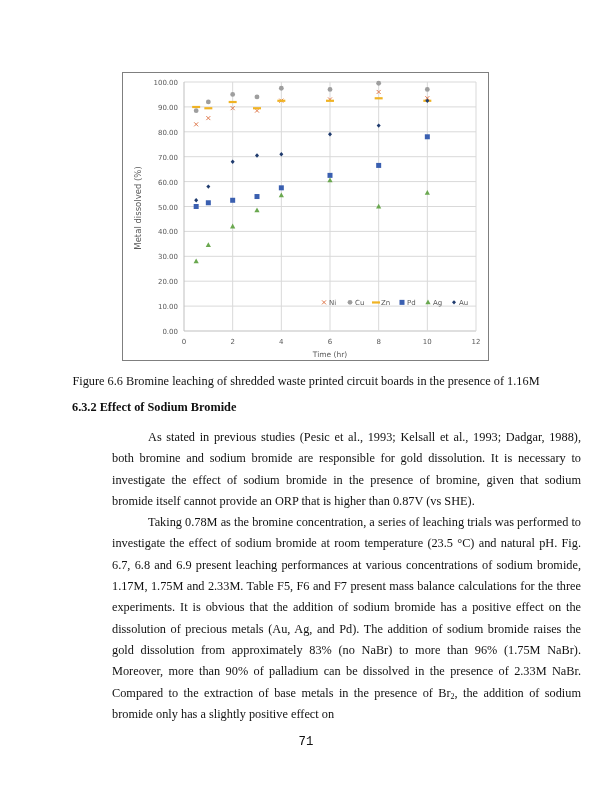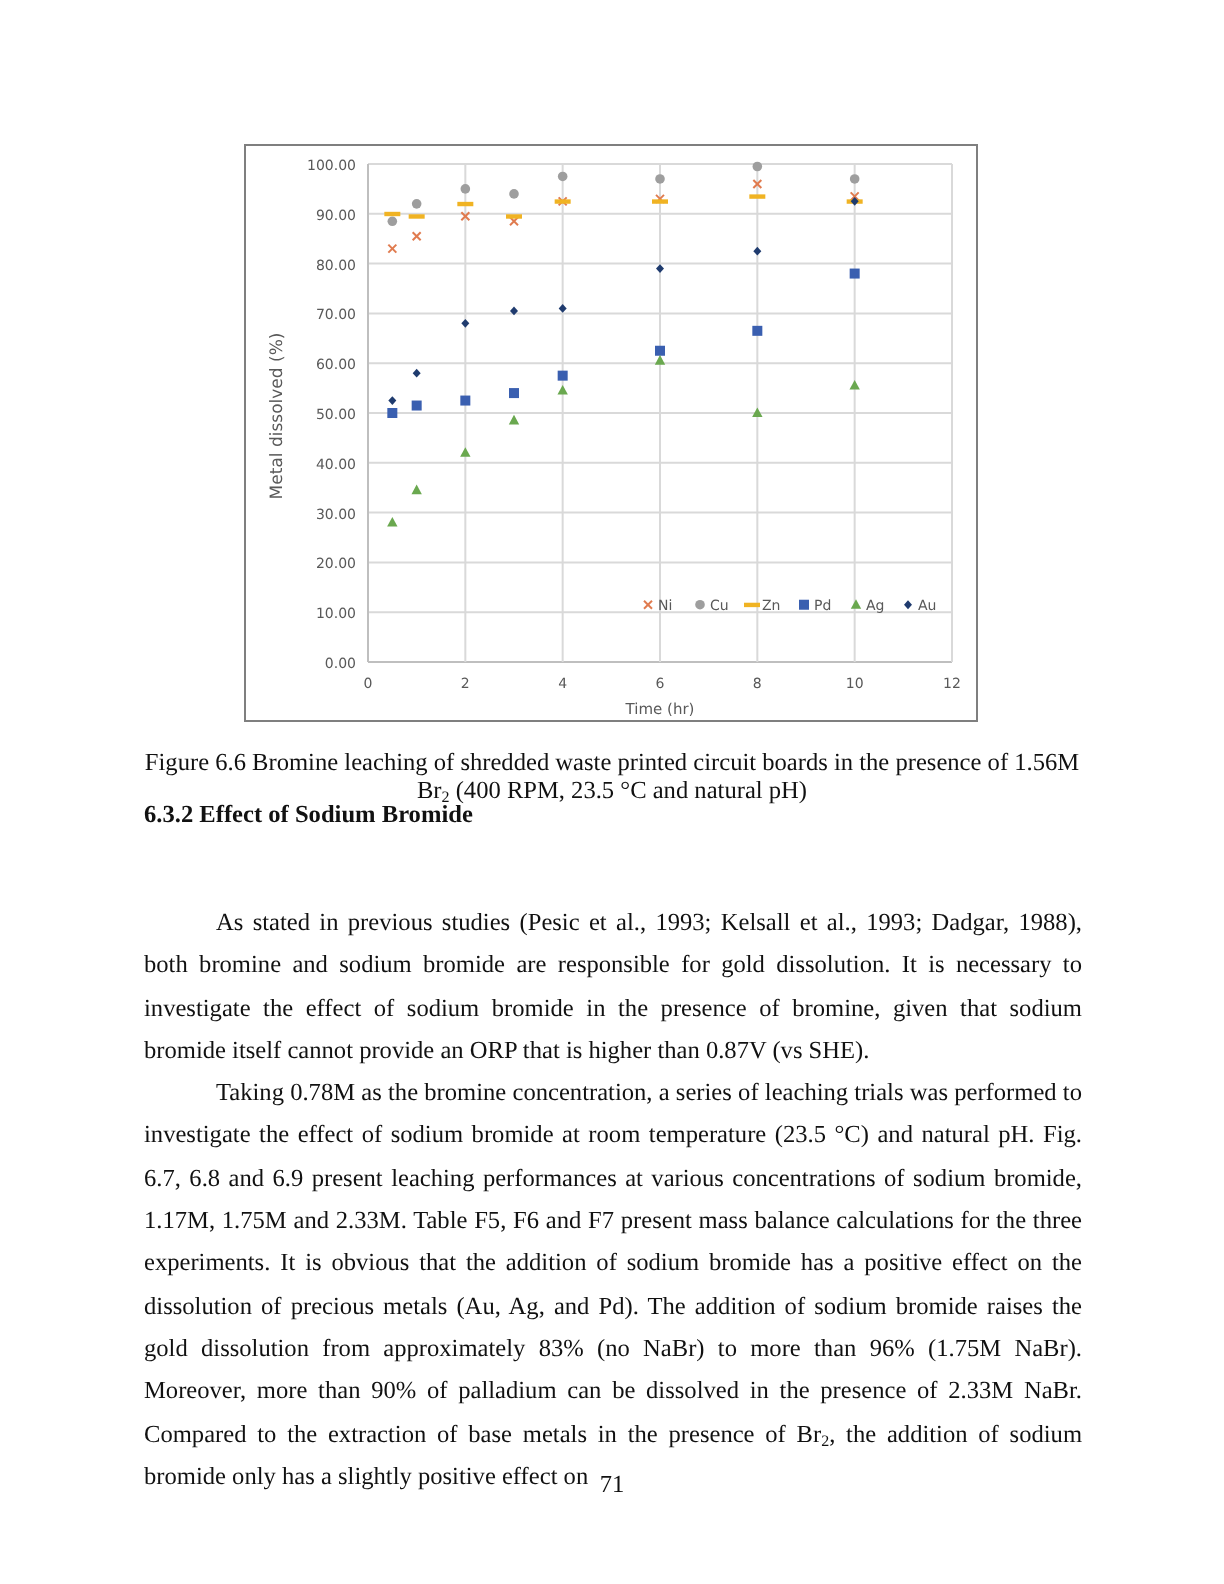--- a/index.html
+++ b/index.html
@@ -7,21 +7,21 @@
            font-family: "Liberation Serif", serif; color: #111; }
     #chart-frame { position: absolute; left: 122px; top: 72px; width: 367px; height: 289px;
                    border: 1px solid #7f7f7f; box-sizing: border-box; background: #fff; }
     #chart-svg { position: absolute; left: 0; top: 0; }
     .caption { position: absolute; left: 70px; width: 472px; text-align: center;
                font-size: 12.3px; line-height: 14px; }
     .heading { position: absolute; left: 72px; top: 400px; font-weight: bold; font-size: 12.3px; }
     .body-text { position: absolute; left: 72px; width: 469px; font-size: 12.3px;
                  line-height: 21.3px; text-align: justify; }
     .para { margin: 0; text-indent: 36px; }
-    .page-num { position: absolute; left: 0; width: 612px; top: 735px; text-align: center; font-size: 12.3px; }
+    .page-num { position: absolute; left: 0; width: 612px; top: 735px; text-align: center; font-size: 12.3px; font-family: Liberation Mono, monospace; }
     sub { font-size: 8px; vertical-align: -2px; line-height: 0; }
   </style>
 </head>
 <body>
 
 <div id="chart-frame">
   <svg id="chart-svg" width="367" height="289" xmlns="http://www.w3.org/2000/svg">
     <g id="grid-layer">
         <line x1="61" x2="353" y1="258" y2="258" stroke="#bfbfbf" stroke-width="1"></line>
         <line x1="61" x2="353" y1="233.1" y2="233.1" stroke="#d9d9d9" stroke-width="1"></line>
@@ -176,24 +176,23 @@
           <polygon points="331,227.16500000000002 333,229.365 331,231.565 329,229.365" fill="#1f3b6e"></polygon>
           <text x="336" y="232.16500000000002" font-family="DejaVu Sans, sans-serif" font-size="7" fill="#595959">Au</text>
         </g>
       </g>
     <text id="ylabel" transform="translate(18,135) rotate(-90)" text-anchor="middle" font-family="DejaVu Sans, sans-serif" font-size="8.5" fill="#595959">Metal dissolved (%)</text>
     <text id="xlabel" x="207" y="284" text-anchor="middle" font-family="DejaVu Sans, sans-serif" font-size="7.5" fill="#595959">Time (hr)</text>
   </svg>
 </div>
 
 <div class="caption" style="top:374px;">
-  <div>Figure 6.6 Bromine leaching of shredded waste printed circuit boards in the presence of 1.56M</div>
-  <div><span>Br</span><sub>2</sub><span> (400 RPM, 23.5 °C and natural pH)</span></div>
+  <div>Figure 6.6 Bromine leaching of shredded waste printed circuit boards in the presence of 1.16M</div>
 </div>
 
 <div class="heading">6.3.2 Effect of Sodium Bromide</div>
 
-<div class="body-text" style="top:451px;">
+<div class="body-text" style="top:427px;margin-left:40px;">
   <p class="para">As stated in previous studies (Pesic et al., 1993; Kelsall et al., 1993; Dadgar, 1988), both bromine and sodium bromide are responsible for gold dissolution. It is necessary to investigate the effect of sodium bromide in the presence of bromine, given that sodium bromide itself cannot provide an ORP that is higher than 0.87V (vs SHE).</p>
   <p class="para"><span>Taking 0.78M as the bromine concentration, a series of leaching trials was performed to investigate the effect of sodium bromide at room temperature (23.5 °C) and natural pH. Fig. 6.7, 6.8 and 6.9 present leaching performances at various concentrations of sodium bromide, 1.17M, 1.75M and 2.33M. Table F5, F6 and F7 present mass balance calculations for the three experiments. It is obvious that the addition of sodium bromide has a positive effect on the dissolution of precious metals (Au, Ag, and Pd). The addition of sodium bromide raises the gold dissolution from approximately 83% (no NaBr) to more than 96% (1.75M NaBr). Moreover, more than 90% of palladium can be dissolved in the presence of 2.33M NaBr. Compared to the extraction of base metals in the presence of Br</span><sub>2</sub><span>, the addition of sodium bromide only has a slightly positive effect on</span></p>
 </div>
 
 <div class="page-num">71</div>
 
 </body></html>

